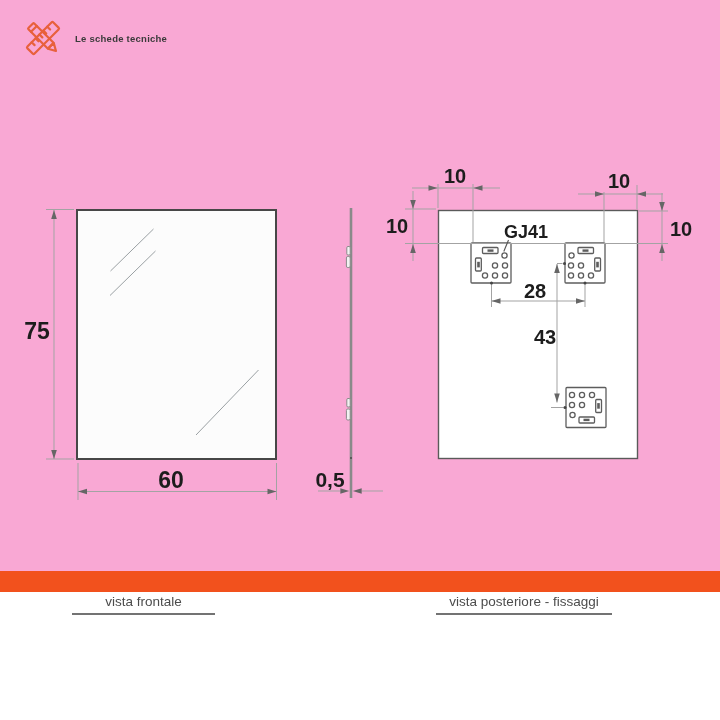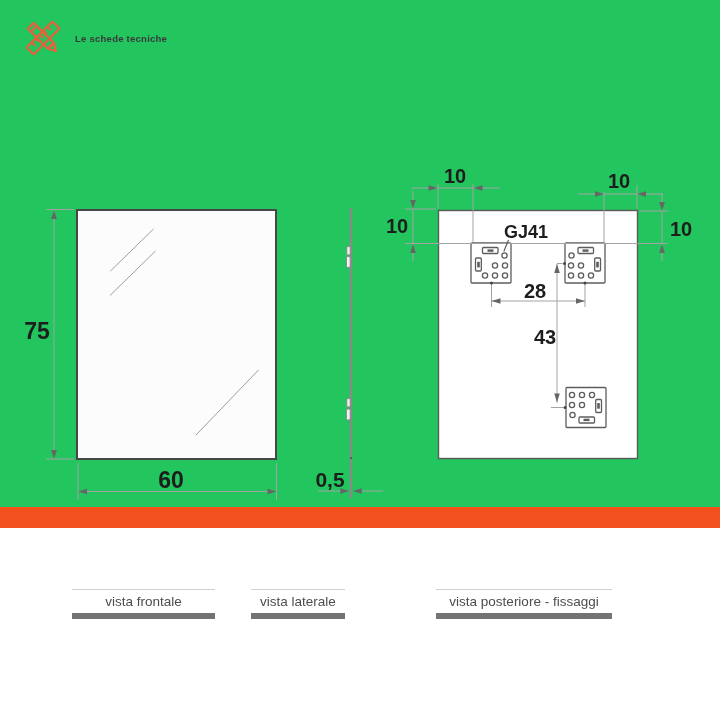--- a/index.html
+++ b/index.html
@@ -1,22 +1,22 @@
 <!DOCTYPE html>
 <html style="--accent: #F2511D; --icon-color: #E8603C;"><head>
 <meta charset="utf-8">
 <style>
   html,body{margin:0;padding:0;background:#ffffff;}
   body{width:720px;height:720px;overflow:hidden;font-family:"Liberation Sans",sans-serif;}
-  .page{position:relative;width:720px;height:528px;background:#22c55e;}
+  .page{position:relative;width:720px;height:592px;background:#f9a8d4;}
   .logo{position:absolute;top:16px;left:20px;display:flex;align-items:center;gap:9px;}
   .logo .brand-name{font-size:9.5px;font-weight:700;color:#3a3a3a;letter-spacing:.25px;}
   svg.draw{position:absolute;top:0;left:0;}
   svg text{font-family:"Liberation Sans",sans-serif;font-weight:700;fill:#1d1d1d;}
-  .caption{position:absolute;top:589px;height:23px;border-top:1px solid #cfcfcf;border-bottom:6px solid #737373;
+  .caption{position:absolute;top:589px;height:23px;border-top:1px solid #cfcfcf;border-bottom:2px solid #737373;
            display:flex;align-items:center;justify-content:center;font-size:13.5px;color:#4c4c4c;background:#fff;}
   .caption-front{left:72px;width:143px;}
   .caption-side{left:251px;width:94px;}
   .caption-rear{left:436px;width:176px;}
   .footer-bar{position:absolute;left:0;bottom:0;width:720px;height:21px;background:var(--accent,#F2511D);}
   
   .outline{stroke:#474747;stroke-width:2;fill:#FCFCFC;}
   .panel{stroke:#5a5a5a;stroke-width:1.4;fill:#ffffff;}
   .refl{stroke:#9aa0a3;stroke-width:1;fill:none;}
   .dl{stroke:#a3a3a3;stroke-width:1;fill:none;}
@@ -187,17 +187,16 @@
         <line x1="557" y1="263.5" x2="562.5" y2="263.5" class="dl"></line>
         <line x1="551" y1="407.5" x2="563.5" y2="407.5" class="dl"></line>
         <circle cx="564.5" cy="263.5" r="1.5" class="dt"></circle>
         <circle cx="565" cy="407.5" r="1.5" class="dt"></circle>
         <text x="545" y="344" font-size="20" text-anchor="middle">43</text>
       </g>
     </g>
   </svg>
 
   <div class="caption caption-front">vista frontale</div>
-  <div class="caption caption-side">vista laterale</div>
   <div class="caption caption-rear">vista posteriore - fissaggi</div>
 
   <div class="footer-bar"></div>
 </div>
 
 </body></html>

